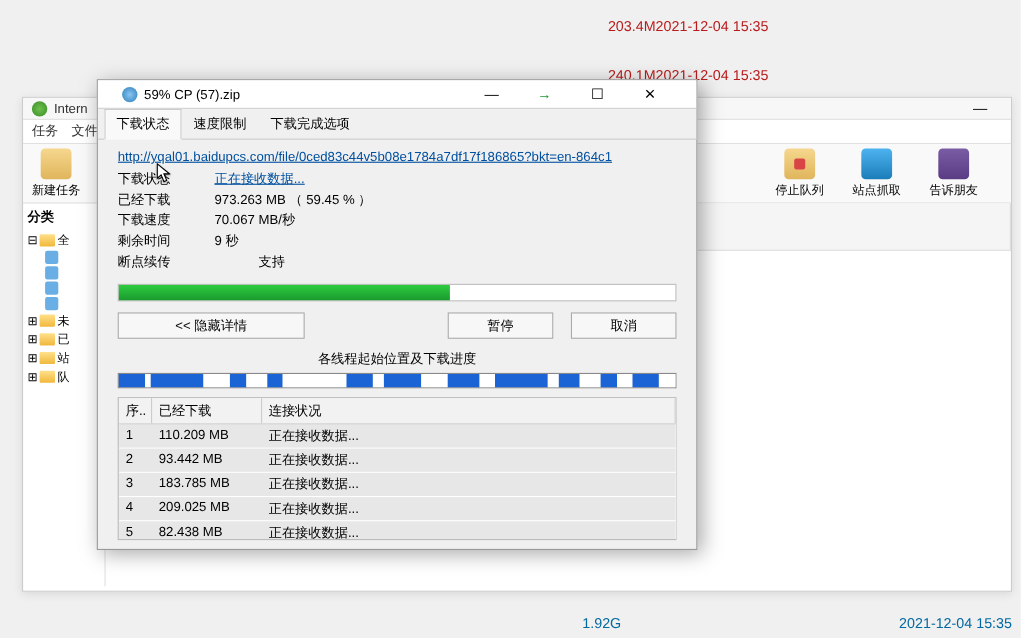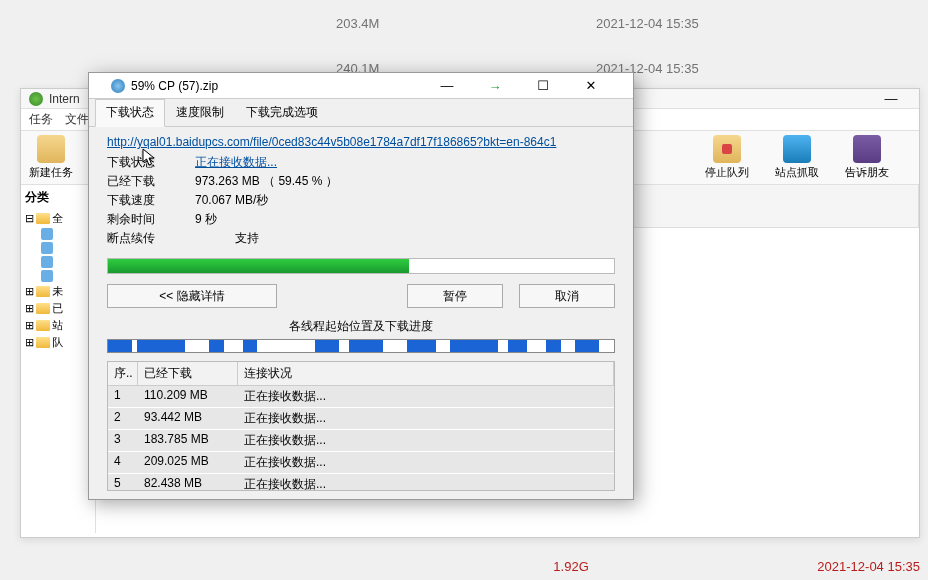--- a/index.html
+++ b/index.html
@@ -1,19 +1,19 @@
 <!DOCTYPE html>
 <html><head>
 <meta charset="utf-8">
 <style>
 * { box-sizing: border-box; margin: 0; padding: 0; font-family: "Microsoft YaHei", "SimSun", sans-serif; }
 body { background: #f0f0f0; width: 928px; height: 580px; overflow: hidden; position: relative; font-size: 12px; }
 
 .bg-rows { position: absolute; top: 0; right: 0; width: 600px; }
-.bg-row { display: flex; padding: 4px 8px; color: #737373; font-size: 13px; }
+.bg-row { display: flex; padding: 4px 8px; color: #b91c1c; font-size: 13px; text-align: right; }
 .bg-row .size { width: 260px; }
 .bg-row .date { }
 
 .main-app { position: absolute; left: 20px; top: 88px; width: 900px; height: 450px; background: #fff; border: 1px solid #ccc; box-shadow: 0 2px 8px rgba(0,0,0,0.1); }
 .main-titlebar { display: flex; align-items: center; height: 20px; padding: 0 8px; border-bottom: 1px solid #e0e0e0; background: #f7f7f7; }
 .main-titlebar .globe-icon { width: 14px; height: 14px; border-radius: 50%; background: radial-gradient(#6cc04a,#3a8a2a); margin-right: 6px; }
 .main-titlebar .title { font-size: 12px; color: #333; }
 .main-menubar { display: flex; gap: 12px; padding: 2px 8px; font-size: 12px; color: #333; border-bottom: 1px solid #e0e0e0; }
 .main-toolbar { display: flex; padding: 4px 8px; gap: 26px; border-bottom: 1px solid #e0e0e0; background: #f9f9f9; }
 .tool-btn { display: flex; flex-direction: column; align-items: center; font-size: 11px; gap: 2px; cursor: pointer; text-align: center; }
@@ -30,21 +30,21 @@
 .tree-item { display: flex; align-items: center; gap: 2px; padding: 1px 0; font-size: 11px; }
 .folder-ico { width: 14px; height: 11px; background: linear-gradient(#ffe08a,#f0b83c); border-radius: 1px; display: inline-block; }
 .leaf-ico { width: 12px; height: 12px; background: #6aaee6; border-radius: 2px; display: inline-block; }
 .main-list { flex: 1; }
 .list-header { display: flex; background: #f5f5f5; border-bottom: 1px solid #ddd; font-size: 12px; }
 .list-header div { padding: 4px 8px; border-right: 1px solid #ddd; }
 .col-last { width: 60px; }
 .col-desc { flex: 1; }
 .list-body { padding: 4px 8px; font-size: 11px; color: #666; }
 
-.footer-row { position: absolute; bottom: 6px; right: 8px; display: flex; font-size: 13px; color: #b91c1c; }
+.footer-row { position: absolute; bottom: 6px; right: 8px; display: flex; font-size: 13px; color: #0369a1; gap: 24px; }
 .footer-row .size { width: 264px; }
 
 
 .dl-dialog { position: absolute; left: 88px; top: 72px; width: 546px; background: #f0f0f0; border: 1px solid #999; box-shadow: 4px 4px 18px rgba(0,0,0,0.35); }
 .dl-titlebar { height: 26px; background: #fff; display: flex; align-items: center; padding: 0 22px; border-bottom: 1px solid #ccc; }
 .dl-titlebar .dl-ico { width: 14px; height: 14px; border-radius: 50%; background: radial-gradient(#8ac5f2,#2a7db8); margin-right: 6px; }
 .dl-titlebar .dl-title { font-size: 12px; flex: 1; }
 .win-ctrl { display: flex; gap: 8px; }
 .win-btn { width: 40px; height: 20px; display: flex; align-items: center; justify-content: center; font-size: 13px; cursor: pointer; }
 

